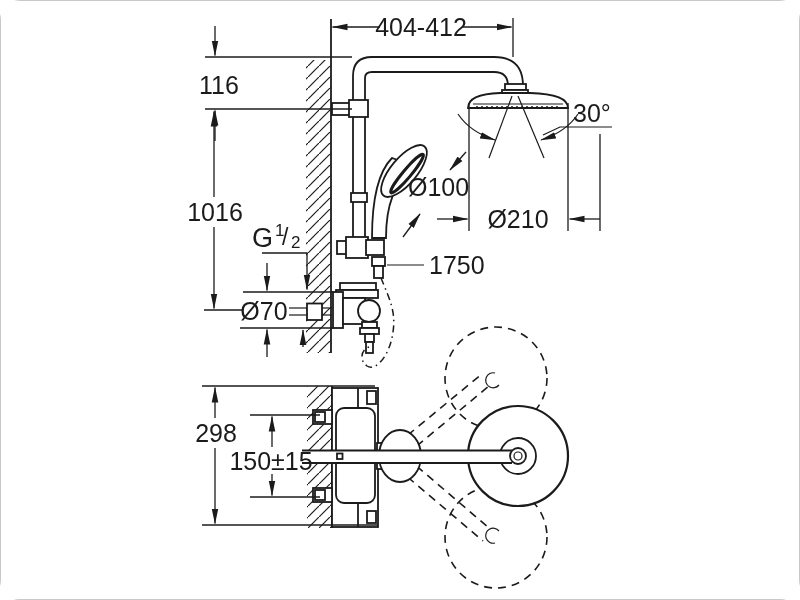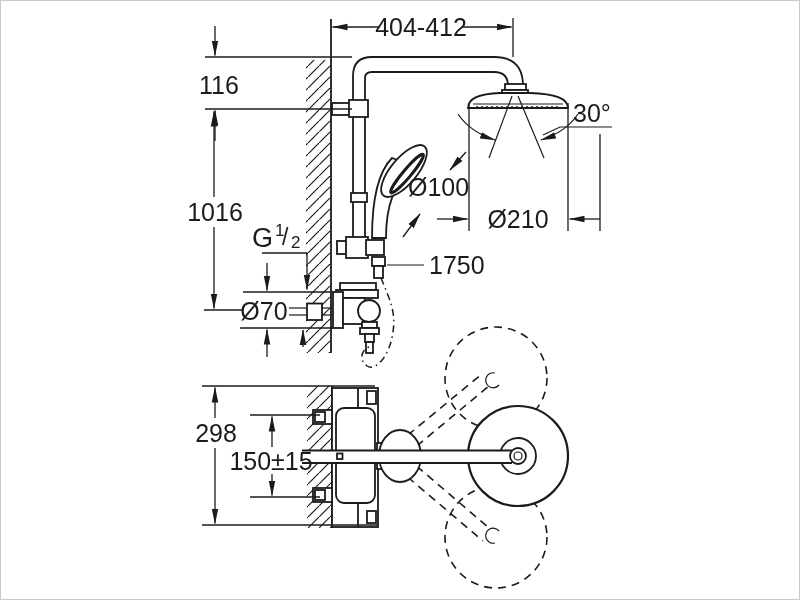--- a/index.html
+++ b/index.html
@@ -1,16 +1,16 @@
 <!DOCTYPE html>
 <html><head>
 <meta charset="utf-8">
 <style>
   html,body{margin:0;padding:0;background:#fff;}
-  .stage{position:relative;width:800px;height:600px;background:#fff;overflow:hidden;}
+  .stage{position:relative;width:800px;height:600px;background:#fff;overflow:hidden;border-radius:20px;}
   svg{display:block;}
   text{font-family:"Liberation Sans","DejaVu Sans",sans-serif;fill:#1b1b1b;}
   .obj{stroke:#1b1b1b;stroke-width:1.8;fill:none;}
   .objw{stroke:#1b1b1b;stroke-width:1.8;fill:#fff;}
   .thin{stroke:#1b1b1b;stroke-width:1.2;fill:none;}
   .dim{stroke:#1b1b1b;stroke-width:1.3;fill:none;}
   .dash{stroke:#1b1b1b;stroke-width:1.6;fill:none;stroke-dasharray:8 6;}
   .dashdot{stroke:#1b1b1b;stroke-width:1.5;fill:none;stroke-dasharray:7 4 1.5 4;}
   .dimtext{font-size:25px;}
 </style>

